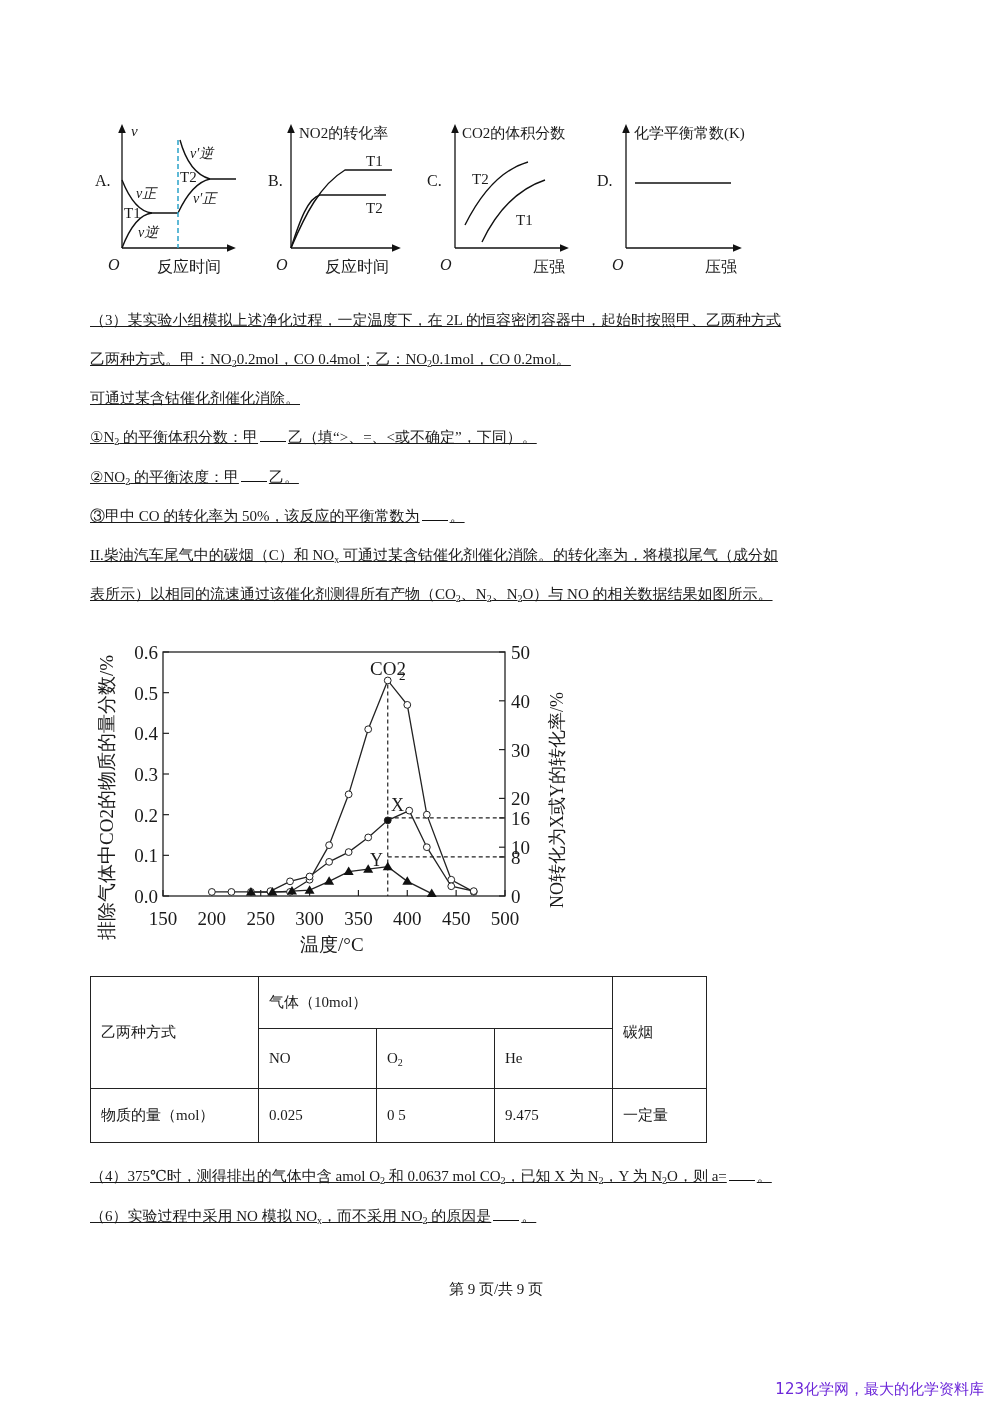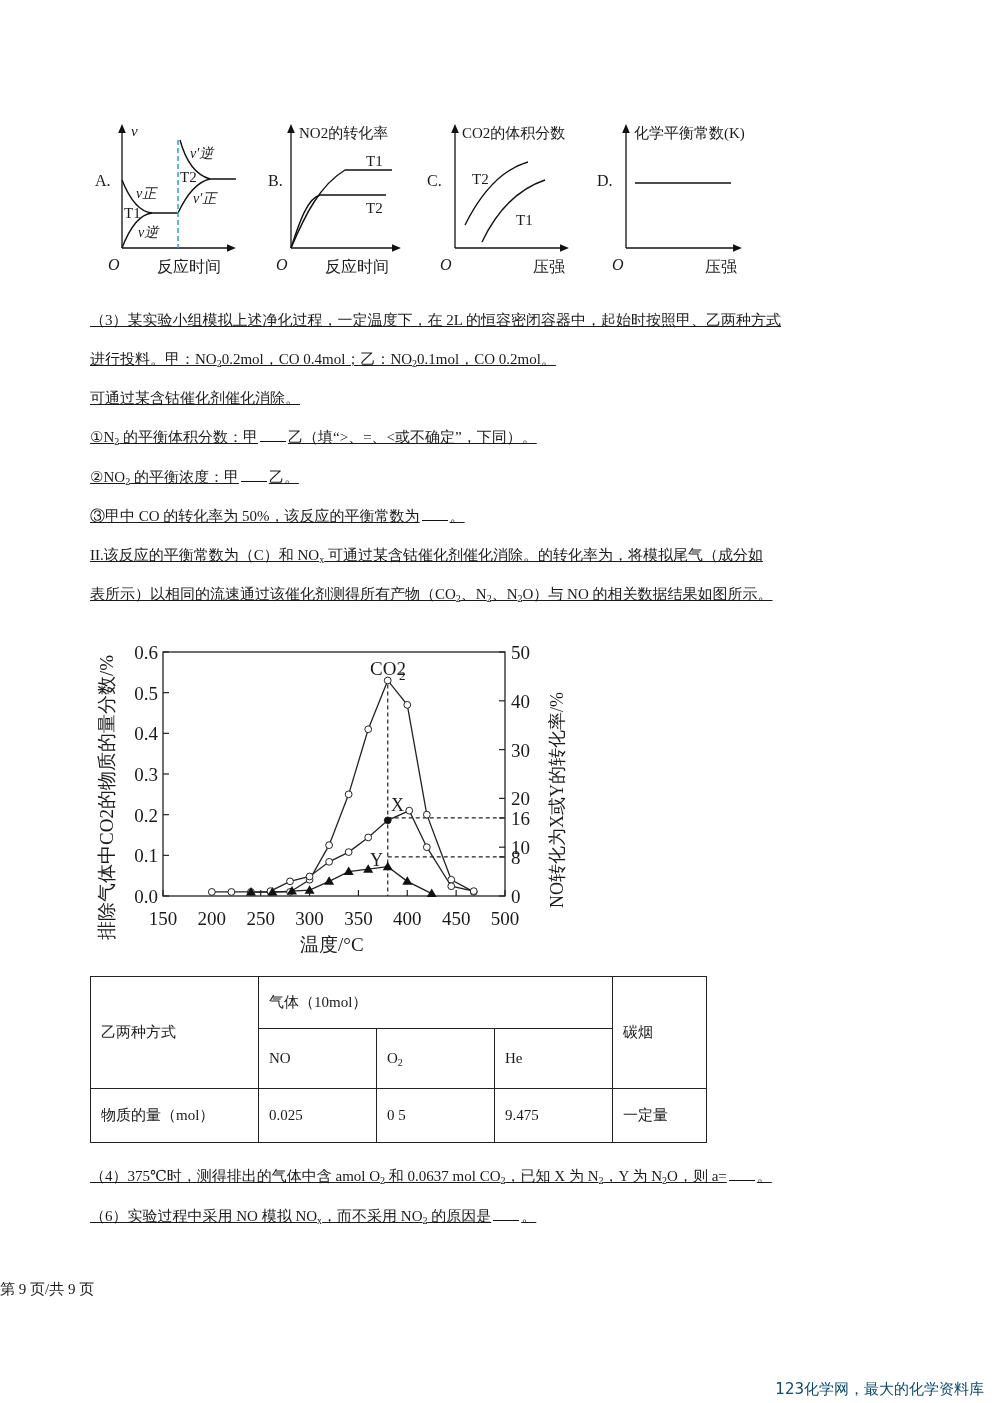--- a/index.html
+++ b/index.html
@@ -5,22 +5,22 @@
   html, body { margin:0; padding:0; background:#fff; }
   body { width:992px; height:1403px; position:relative; overflow:hidden;
          font-family:"Liberation Serif","DejaVu Serif",serif; color:#1a1a1a; }
   .abs { position:absolute; }
   .para { position:absolute; left:90px; font-size:15px; line-height:20px; white-space:nowrap;text-decoration:underline; }
   .blank { display:inline-block; width:26px; border-bottom:1.3px solid #111; height:14px; vertical-align:baseline; margin:0 2px; }
   sub { font-size:10px; vertical-align:-3px; line-height:0; }
   svg text { font-family:"Liberation Serif","DejaVu Serif",serif; fill:#1a1a1a; }
   table.gas { position:absolute; left:90px; top:976px; border-collapse:collapse; font-size:15px; }
   table.gas td { border:1.4px solid #222; padding:12px 10px; vertical-align:middle; }
-  .footer { position:absolute; top:1280px; left:0; width:992px; text-align:left; font-size:15px; }
-  .wm { position:absolute; right:8px; top:1380px; font-size:15px; color:#0c4a6e; font-family:"DejaVu Sans","Liberation Sans",sans-serif; }
+  .footer { position:absolute; top:1280px; left:0; width:992px; text-align:center; font-size:15px; }
+  .wm { position:absolute; right:8px; top:1380px; font-size:15px; color:#6d28d9; font-family:"DejaVu Sans","Liberation Sans",sans-serif; }
 </style>
 </head>
 <body>
 
 <svg class="abs" style="left:0;top:110px" width="992" height="175" viewBox="0 110 992 175">
   <defs>
     <marker id="arr" markerWidth="8" markerHeight="8" refX="4" refY="4" orient="auto">
       <path d="M0,1 L7,4 L0,7 z" fill="#111"></path>
     </marker>
   </defs>
@@ -77,34 +77,34 @@
     <line x1="626" y1="248" x2="738" y2="248" stroke="#111" stroke-width="1.3" marker-end="url(#arr)"></line>
     <text x="634" y="138" font-size="15">化学平衡常数(K)</text>
     <line x1="635" y1="183" x2="731" y2="183" stroke="#111" stroke-width="1.4"></line>
     <text x="612" y="270" font-size="16" font-style="italic">O</text>
     <text x="705" y="272" font-size="16">压强</text>
   </g>
 </svg>
 
 <div class="para" style="top:310px">（3）某实验小组模拟上述净化过程，一定温度下，在 2L 的恒容密闭容器中，起始时按照甲、乙两种方式</div>
 <div class="para" style="top:349px">
-  <span>进行投料。甲：NO</span><sub>2</sub><span>0.2mol，CO 0.4mol；乙：NO</span><sub>2</sub><span>0.1mol，CO 0.2mol。</span>
+  <span>乙两种方式。甲：NO</span><sub>2</sub><span>0.2mol，CO 0.4mol；乙：NO</span><sub>2</sub><span>0.1mol，CO 0.2mol。</span>
 </div>
 <div class="para" style="top:388px">可通过某含钴催化剂催化消除。</div>
 <div class="para" style="top:427px">
   <span>①N</span><sub>2</sub><span> 的平衡体积分数：甲</span><span class="blank"></span><span>乙（填“&gt;、=、&lt;或不确定”，下同）。</span>
 </div>
 <div class="para" style="top:467px">
   <span>②NO</span><sub>2</sub><span> 的平衡浓度：甲</span><span class="blank"></span><span>乙。</span>
 </div>
 <div class="para" style="top:506px">
   <span>③甲中 CO 的转化率为 50%，该反应的平衡常数为</span><span class="blank"></span><span>。</span>
 </div>
 <div class="para" style="top:545px">
-  <span>II.该反应的平衡常数为（C）和 NO</span><sub>x</sub><span> 可通过某含钴催化剂催化消除。的转化率为，将模拟尾气（成分如</span>
+  <span>II.柴油汽车尾气中的碳烟（C）和 NO</span><sub>x</sub><span> 可通过某含钴催化剂催化消除。的转化率为，将模拟尾气（成分如</span>
 </div>
 <div class="para" style="top:584px">
   <span>表所示）以相同的流速通过该催化剂测得所有产物（CO</span><sub>2</sub><span>、N</span><sub>2</sub><span>、N</span><sub>2</sub><span>O）与 NO 的相关数据结果如图所示。</span>
 </div>
 
 <svg id="chart" class="abs" style="left:0;top:620px" width="620" height="350" viewBox="0 620 620 350">
   <rect x="163" y="652" width="342" height="244" fill="none" stroke="#222" stroke-width="1.3"></rect>
   <g id="ticks">
       <line x1="163" y1="896" x2="163" y2="890" stroke="#222" stroke-width="1.2"></line>
       <text x="163" y="925" font-size="19" text-anchor="middle">150</text>

